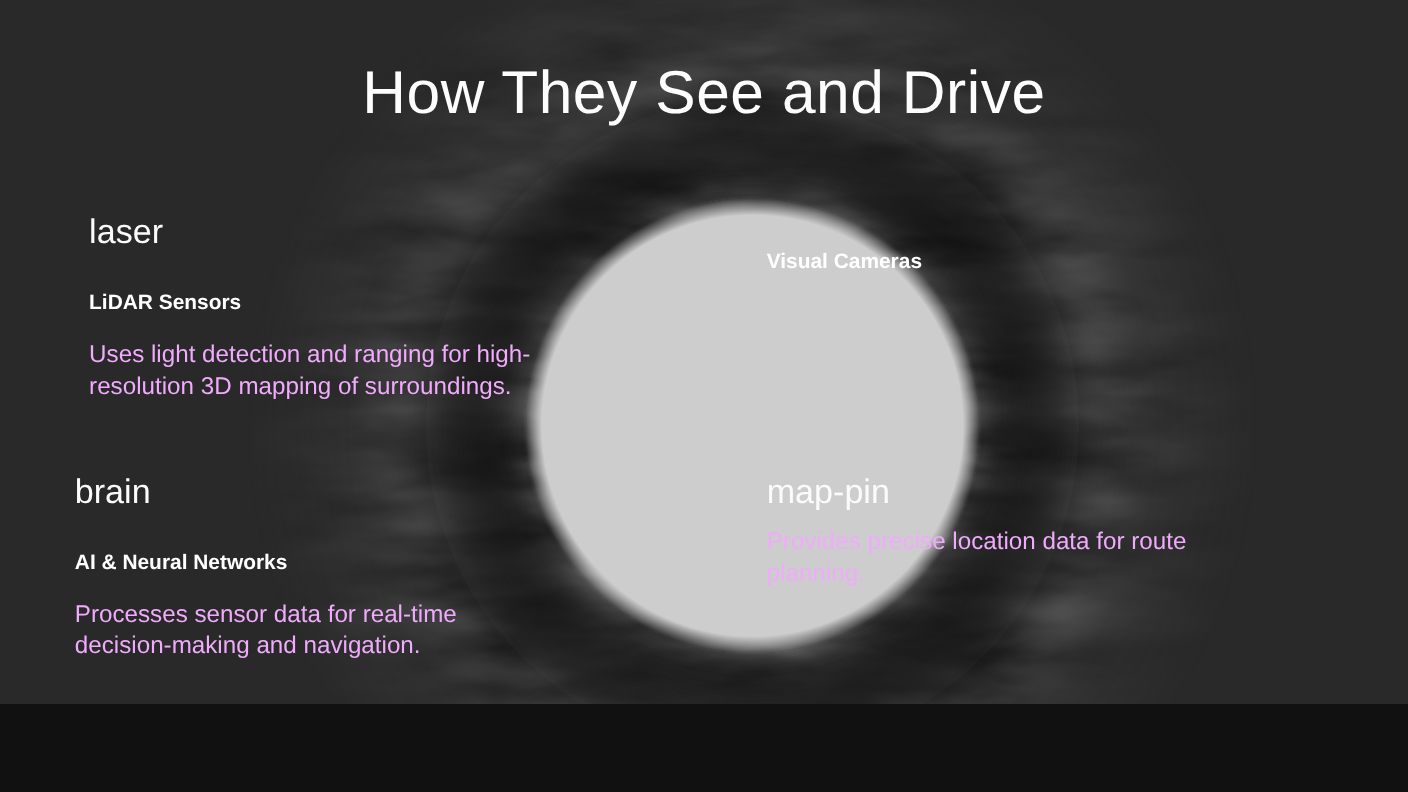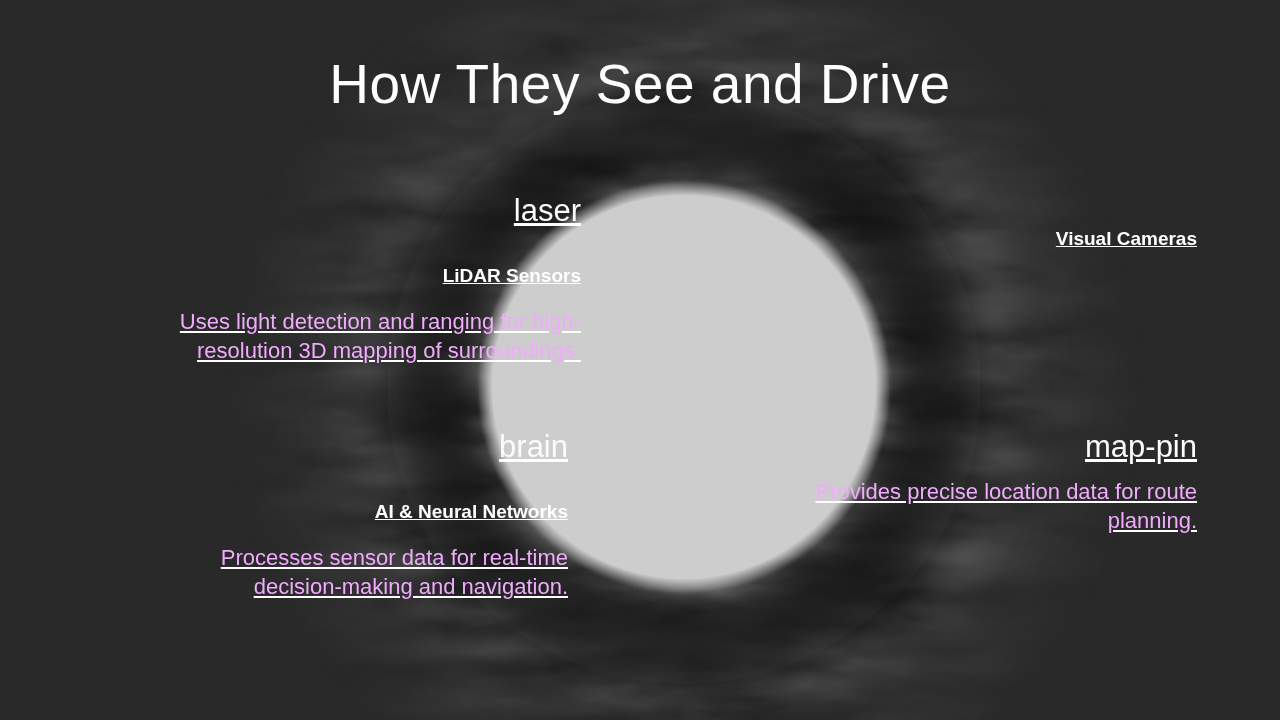--- a/index.html
+++ b/index.html
@@ -1,19 +1,19 @@
 <!DOCTYPE html>
 <html><head>
 <meta charset="utf-8">
 <style>
   html, body { margin: 0; padding: 0; background: #111; }
   .slide {
     position: relative;
     width: 1280px;
-    height: 720px;
+    height: 640px;
     background: #292929;
     overflow: hidden;
     font-family: "Liberation Sans", sans-serif;
     color: #ffffff;
   }
   .tunnel {
     position: absolute;
     left: 224px;
     top: -73px;
     width: 920px;
@@ -29,23 +29,22 @@
     text-align: center;
     font-size: 55px;
     font-weight: 300;
     letter-spacing: 0.5px;
     color: #fdfdfd;
     z-index: 2;
   }
   .feature {
     position: absolute;
     width: 500px;
-    text-align: right;
+    text-align: left;
     z-index: 2;
-    text-decoration: underline;
   }
   .f-tl { left: 81px;  top: 192px; }
   .f-tr { left: 697px; top: 192px; }
   .f-bl { left: 68px;  top: 428px; }
   .f-br { left: 697px; top: 428px; }
   .icon-name {
     font-size: 31px;
     font-weight: 300;
     line-height: 37px;
     margin-bottom: 12px;

